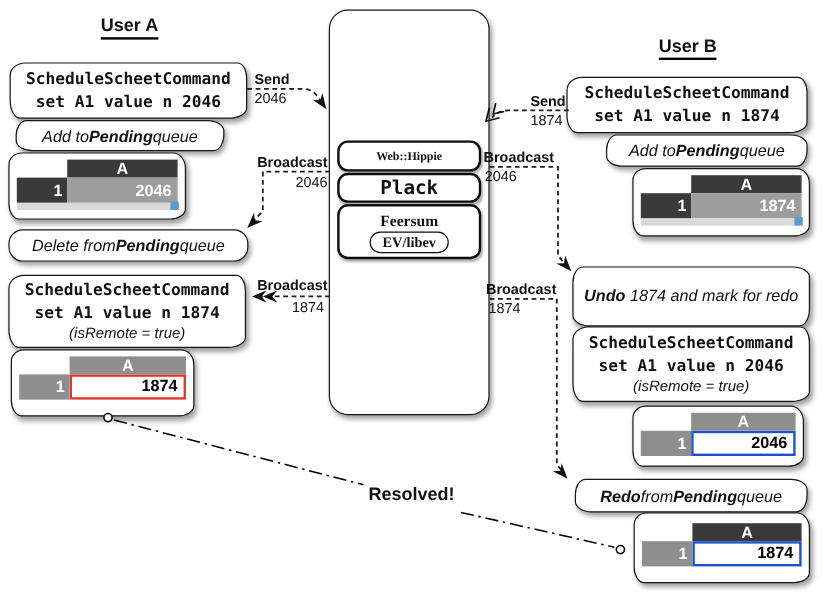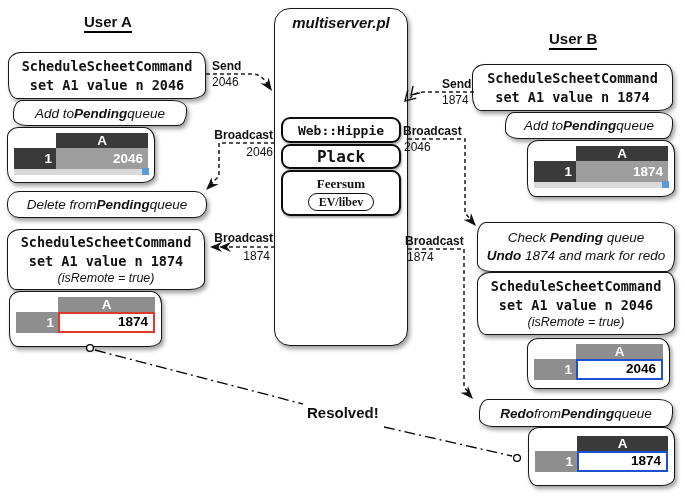--- a/index.html
+++ b/index.html
@@ -114,23 +114,22 @@
         <div class="mhead bg-mid">A</div>
       </div>
       <div class="mrow">
         <div class="mlbl bg-mid">1</div>
         <div class="mval val-red">1874</div>
       </div>
     </div>
   </div>
 
   <div class="sketch" style="left:274px;top:8px;width:134px;height:338px;border-radius:16px;"></div>
-  <div class="server-title">multiserver.pl</div>
-
-  <div class="layer" style="top:117px;height:26px;font-size:13px;">Web::Hippie</div>
+
+  <div class="layer" style="top:117px;height:26px;font-size:10px;font-family:Liberation Serif, serif;">Web::Hippie</div>
   <div class="layer" style="top:144px;height:25px;font-size:16px;">Plack</div>
   <div class="layer" style="top:170px;height:46px;font-size:13px;font-family:Liberation Serif, serif;">
     <div>Feersum</div>
     <div class="pill">EV/libev</div>
   </div>
 
   <div class="utitle" style="left:549px;top:30px;">User B</div>
 
   <div class="sketch r1 cmdbox" style="left:472px;top:64px;width:201px;height:47px;">
     <div>ScheduleScheetCommand</div>
@@ -153,23 +152,20 @@
         <div class="mlbl bg-dark">1</div>
         <div class="mval val-gray">1874</div>
       </div>
       <div class="mpartial">
         <div class="selsq"></div>
       </div>
     </div>
   </div>
 
   <div class="sketch r2 notebox" style="left:477px;top:222px;width:198px;height:50px;flex-direction:column;line-height:18px;">
-    <div>
-      <span>Check </span><b>Pending</b><span> queue</span>
-    </div>
     <div>
       <b>Undo</b><span> 1874 and mark for redo</span>
     </div>
   </div>
 
   <div class="sketch r1 cmdbox" style="left:477px;top:272px;width:198px;height:63px;">
     <div>ScheduleScheetCommand</div>
     <div>set A1 value n 2046</div>
     <div class="rem">(isRemote = true)</div>
   </div>

